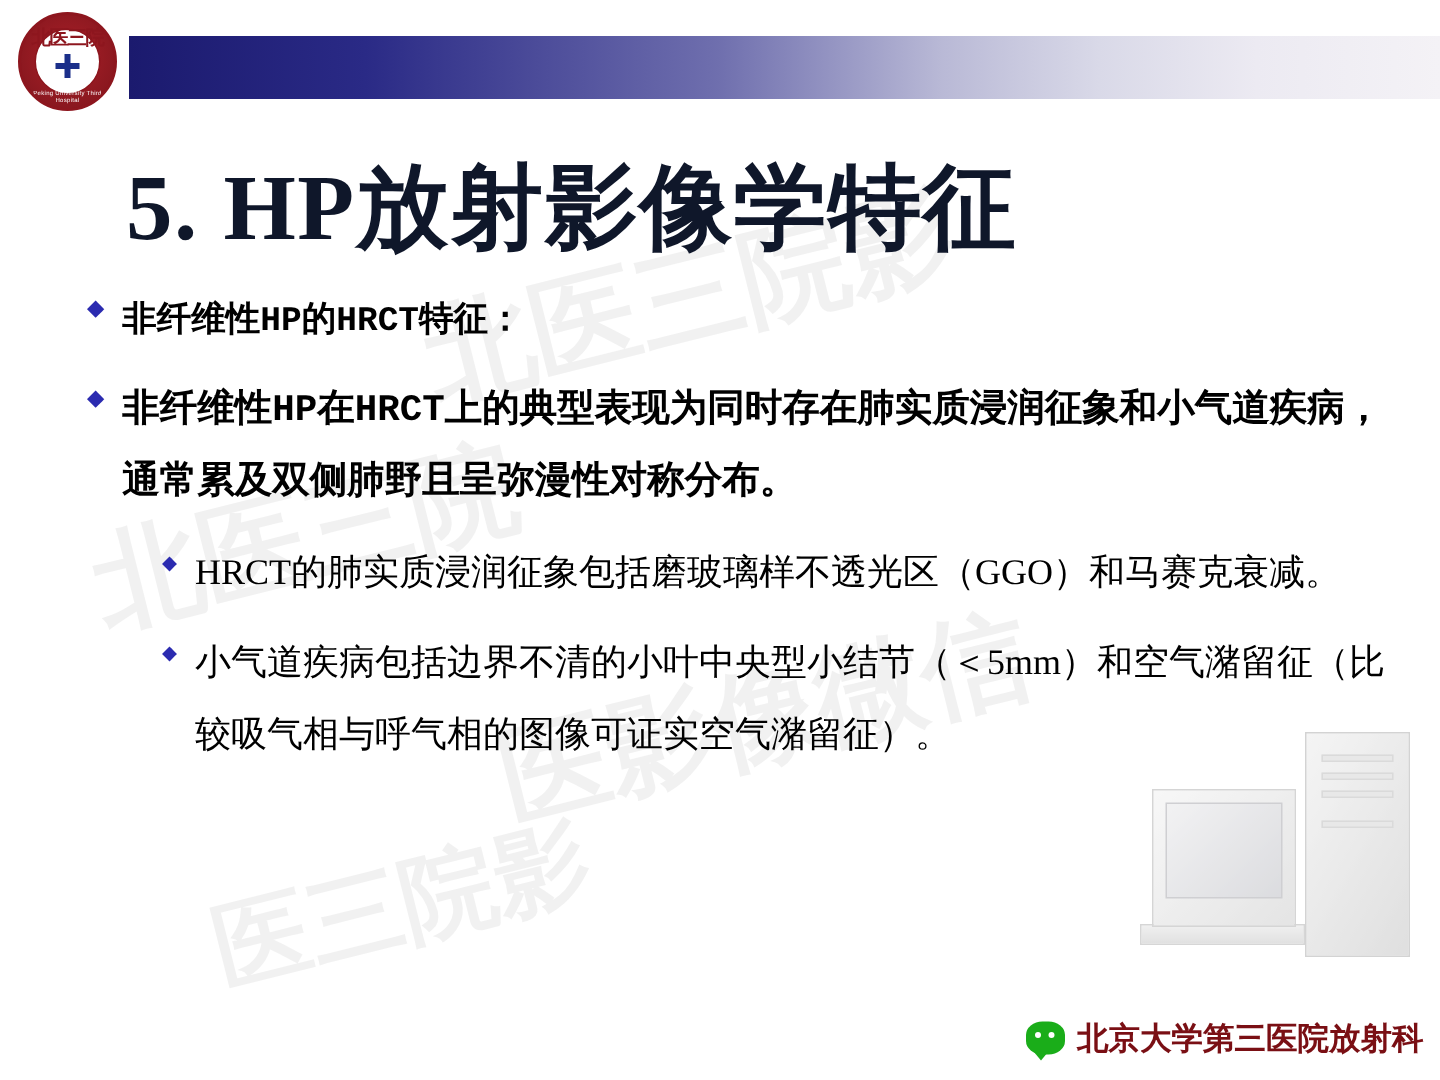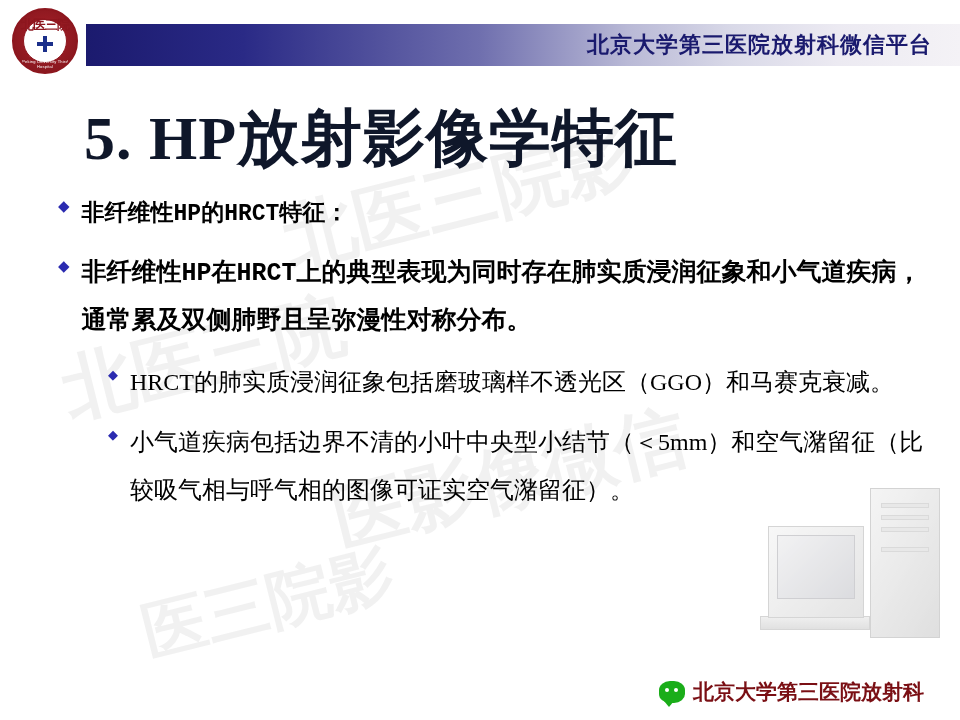--- a/index.html
+++ b/index.html
@@ -243,21 +243,21 @@
     width: 110px;
     height: 14px;
     background: linear-gradient(180deg, #e4e4e4, #c9c9c9);
     border: 1px solid #b6b6b6;
     box-sizing: border-box;
   }
 
   
   .footer {
     position: absolute;
-    right: 36px;
+    right: 11px;
     bottom: 14px;
     display: flex;
     align-items: center;
     gap: 8px;
   }
   .wechat-icon {
     width: 26px;
     height: 22px;
     border-radius: 11px / 9px;
     background: #1aad19;
@@ -290,21 +290,20 @@
     color: #7a0f14;
     font-family: "Liberation Sans", sans-serif;
     white-space: nowrap;
   }
 </style>
 </head>
 <body>
 
 <div class="header">
   <div class="header-band"></div>
-  <div class="header-title">北京大学第三医院放射科微信平台</div>
 
   <div class="logo">
     <div class="logo-inner"></div>
     <div class="logo-cn">北医三院</div>
     <div class="logo-cross"></div>
     <div class="logo-en">Peking University Third Hospital</div>
   </div>
 </div>
 
 <div class="watermark wm1">北医三院影</div>

